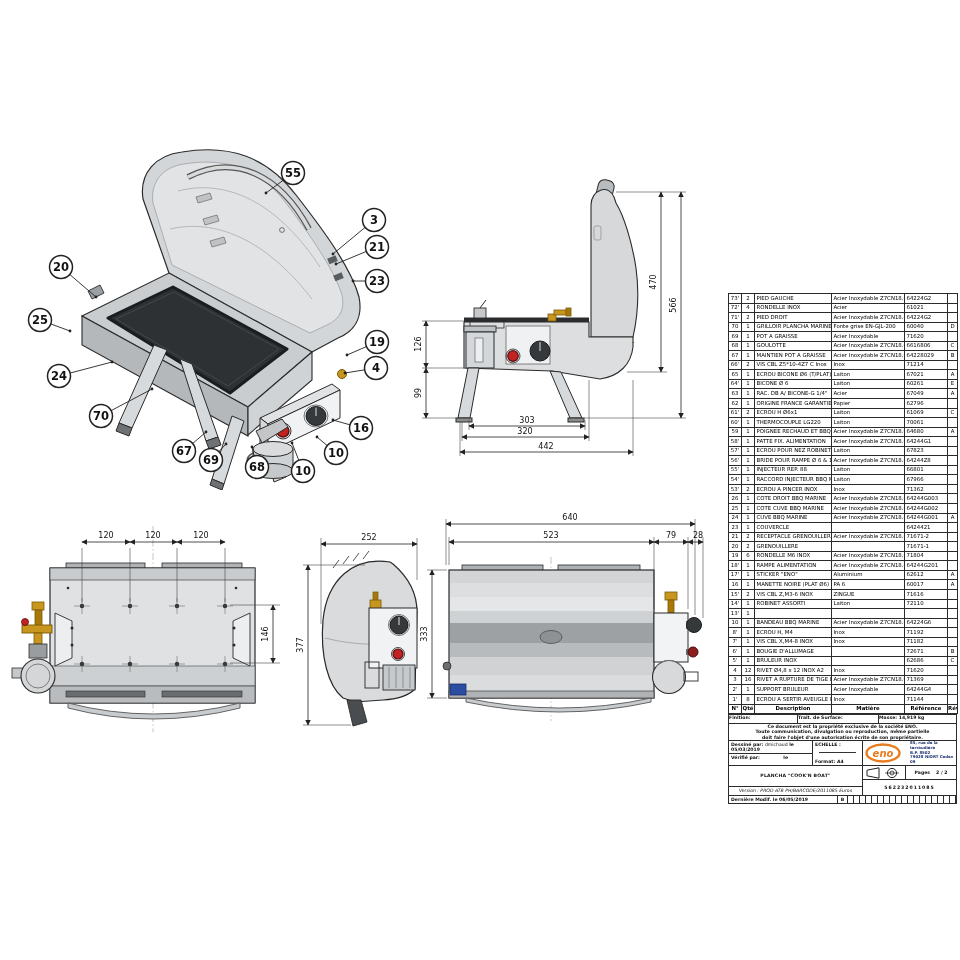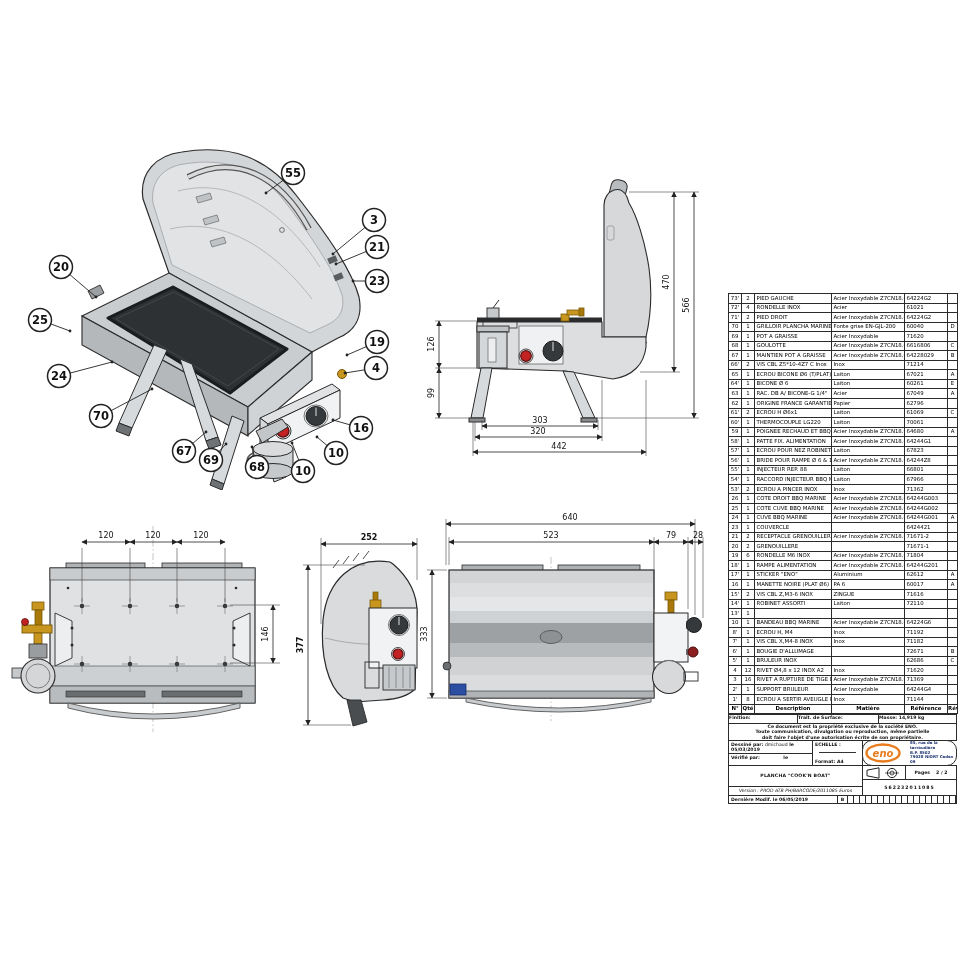--- a/index.html
+++ b/index.html
@@ -25,21 +25,21 @@
   
   #tblock{position:absolute;left:728px;top:714px;width:229px;height:90px;}
   #tblock .cell{position:absolute;border:1px solid #2b2b2b;box-sizing:border-box;
     font-size:4.6px;line-height:1.15;overflow:hidden;background:#fff;}
   .lbl{font-weight:bold;}
   #notice{display:flex;flex-direction:column;justify-content:center;text-align:center;font-weight:bold;font-size:4.6px;}
   #title-cell{display:flex;align-items:center;justify-content:center;font-weight:bold;font-size:10px;letter-spacing:.2px;}
   #pn-cell{display:flex;align-items:center;justify-content:center;font-weight:bold;font-size:10.5px;letter-spacing:1px;border-width:1.5px;}
   #pages-cell{display:flex;align-items:center;justify-content:center;gap:6px;font-size:6px;font-weight:bold;}
   #proj-cell{display:flex;align-items:center;justify-content:center;}
-  #logo-cell{display:flex;align-items:center;gap:9px;padding:1px 2px;border-radius:10px;}
+  #logo-cell{display:flex;align-items:center;gap:9px;padding:1px 2px;}
   #eno-ellipse{flex:0 0 auto;}
   #addr{font-size:3.9px;color:#1a2f6e;font-weight:bold;text-align:left;line-height:1.25;}
   #version-cell{display:flex;align-items:center;justify-content:center;font-style:italic;font-size:3.8px;color:#222;}
   #modif-cell{display:flex;align-items:center;padding-left:2px;font-weight:bold;font-size:4.4px;}
   #rev-cell{display:flex;align-items:center;justify-content:center;font-weight:bold;font-size:5.5px;}
   #grid-cells{display:flex;}
   #grid-cells .gc{flex:1;border-right:1px solid #2b2b2b;height:100%;}
   .scale-line{position:absolute;left:6px;right:6px;top:11px;border-top:1px solid #333;}
 </style>
 </head>
@@ -165,21 +165,21 @@
         <circle cx="191" cy="325" r="11.5" fill="#fff" stroke="#222" stroke-width="1.5"></circle>
         <text x="191" y="329" text-anchor="middle" font-size="11.5" font-weight="bold" fill="#111">69</text>
         <line x1="234.21084031208218" y1="320.8433612483287" x2="232" y2="312" stroke="#222" stroke-width="0.9"></line>
         <circle cx="232" cy="312" r="1.4" fill="#222"></circle>
         <circle cx="237" cy="332" r="11.5" fill="#fff" stroke="#222" stroke-width="1.5"></circle>
         <text x="237" y="336" text-anchor="middle" font-size="11.5" font-weight="bold" fill="#111">68</text>
       </g>
 </svg>
 </div>
 
-<div class="view" style="left:415px;top:150px;width:300px;height:310px;">
+<div class="view" style="left:402px;top:150px;width:300px;height:310px;">
 <svg width="300" height="310" viewBox="0 0 300 310">
   <defs>
     <marker id="arrS" viewBox="0 0 10 10" refX="9" refY="5" markerWidth="7" markerHeight="7" orient="auto-start-reverse">
       <path d="M0,0 L10,5 L0,10 z" fill="#222"></path>
     </marker>
   </defs>
 
   <g>
     <rect x="195" y="30" width="16" height="22" rx="6" transform="rotate(14 203 41)" fill="#b9bcbe" stroke="#2b2b2b" stroke-width="1"></rect>
     <path d="M189,55 C189,48 193,42 199,40 C205,38 210,42 212,47 L214,53 C222,66 230,92 234,118 C237,140 236,165 231,187 L189,187 Z" fill="#d6d8da" stroke="#2b2b2b" stroke-width="1.1"></path>
@@ -340,21 +340,21 @@
   </g>
   <g font-size="8" fill="#111" text-anchor="middle">
     <text x="96" y="20">120</text>
     <text x="143" y="20">120</text>
     <text x="191" y="20">120</text>
     <text transform="rotate(-90 258 116)" x="258" y="116">146</text>
   </g>
 </svg>
 </div>
 
-<div class="view" style="left:295px;top:520px;width:200px;height:235px;font-weight:bold;">
+<div class="view" style="left:295px;top:520px;width:200px;height:235px;">
 <svg width="200" height="235" viewBox="0 0 200 235">
   <defs>
     <marker id="arrC" viewBox="0 0 10 10" refX="9" refY="5" markerWidth="7" markerHeight="7" orient="auto-start-reverse">
       <path d="M0,0 L10,5 L0,10 z" fill="#222"></path>
     </marker>
   </defs>
   <g>
     <path d="M95,42 C58,36 32,60 28,100 C25,136 33,166 48,178 L60,182 L88,180 C104,179 114,175 120,169 L122,92 C122,72 112,56 98,44 Z" fill="#d9dbdd" stroke="#2b2b2b" stroke-width="1.2"></path>
     <path d="M30,118 C60,126 95,126 120,120" fill="none" stroke="#9a9da0" stroke-width="0.8"></path>
     <g stroke="#2b2b2b" stroke-width="0.8">

